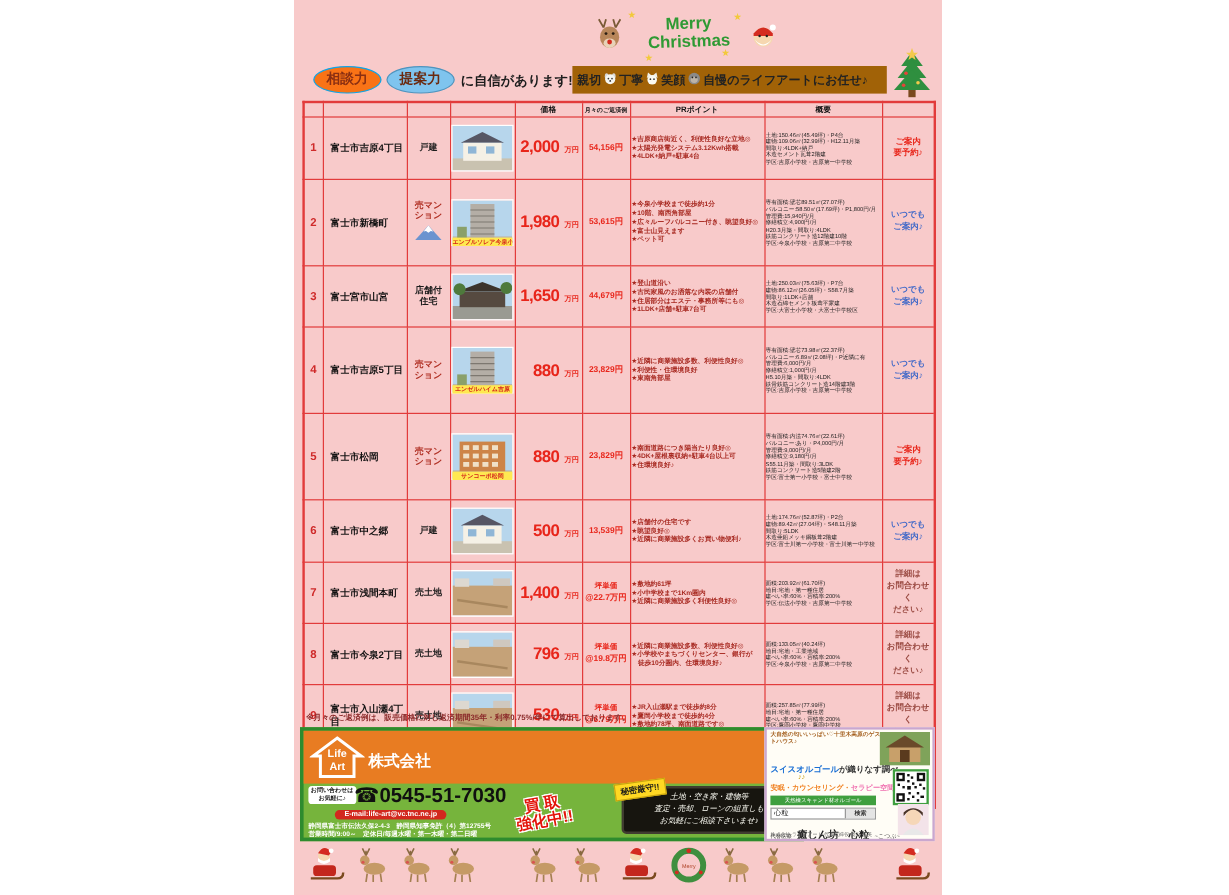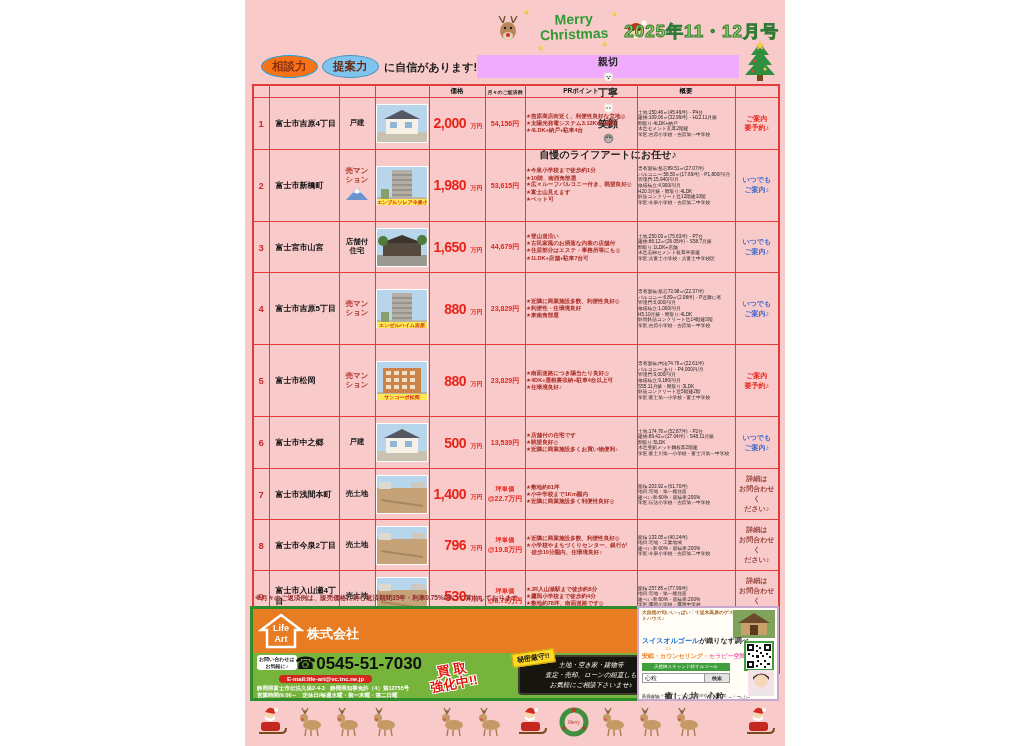--- a/index.html
+++ b/index.html
@@ -17,23 +17,23 @@
   .star{position:absolute;color:#f2c93a;font-size:8px;}
   .rdeer{position:absolute;left:250px;top:14px;}
   .santa{position:absolute;left:378px;top:16px;}
   .issue{position:absolute;right:6px;top:20px;font-size:17px;font-weight:bold;color:#9fd95e;
          -webkit-text-stroke:1px #2f7a35;letter-spacing:1px;}
   .badge{position:absolute;top:55px;height:21px;line-height:21px;padding:0 10px;border-radius:50%;
          font-weight:bold;font-size:11.5px;color:#8a2f12;}
   .badge1{left:16px;background:#f97316;border:1px solid #0ea5e9;}
   .badge2{left:77px;background:#7fc4ee;border:1px solid #4f94be;color:#6b2a10;}
   .confidence{position:absolute;left:139px;top:60px;font-size:11px;font-weight:bold;color:#1c1c1c;}
-  .tagline{position:absolute;left:232px;top:55px;width:262px;height:23px;background:#f0abfc;
+  .tagline{position:absolute;left:232px;top:55px;width:262px;height:23px;background:#a16207;
            display:flex;align-items:center;gap:2px;padding:0 4px;font-size:10px;font-weight:bold;
-           color:#222;box-sizing:border-box;white-space:nowrap;flex-direction:column;}
+           color:#222;box-sizing:border-box;white-space:nowrap;}
   .tree{position:absolute;left:498px;top:40px;}
 
   
   table.ptable{position:absolute;left:7px;top:84px;width:526px;border-collapse:collapse;table-layout:fixed;}
   .ptable td,.ptable th{border:1.4px solid #e23b3b;padding:0;overflow:hidden;vertical-align:middle;}
   .ptable{border:2.5px solid #e23b3b;}
   .ptable thead th{height:11px;font-size:6.5px;font-weight:bold;color:#111;white-space:nowrap;}
   .ptable tbody td{height:50px;}
   td.c-num{text-align:center;font-size:9.5px;font-weight:bold;color:#cf2a2a;}
   td.c-name{font-size:8px;font-weight:bold;color:#111;padding-left:6px;}
@@ -142,21 +142,20 @@
     <svg width="26" height="26">
           <circle cx="13" cy="15" r="8" fill="#f6d7b0"></circle>
           <path d="M5 12 Q13 2 21 12 L21 14 H5 Z" fill="#d42b20"></path>
           <circle cx="21" cy="7" r="2.5" fill="#fff"></circle>
           <path d="M6 17 Q13 25 20 17 Q17 22 13 22 Q9 22 6 17" fill="#fff"></path>
           <circle cx="10" cy="14" r="1" fill="#222"></circle>
           <circle cx="16" cy="14" r="1" fill="#222"></circle>
         </svg>
   </span>
 
-  <div class="issue">2025年11・12月号</div>
 
   <div class="badge badge1">相談力</div>
   <div class="badge badge2">提案力</div>
   <div class="confidence">に自信があります!!</div>
 
   <div class="tagline">
     <span>親切</span>
     <span><svg width="11" height="11">
             <ellipse cx="2.5" cy="3.5" rx="1.5" ry="2.5" fill="#d8d8d8"></ellipse>
             <ellipse cx="8.5" cy="3.5" rx="1.5" ry="2.5" fill="#d8d8d8"></ellipse>

